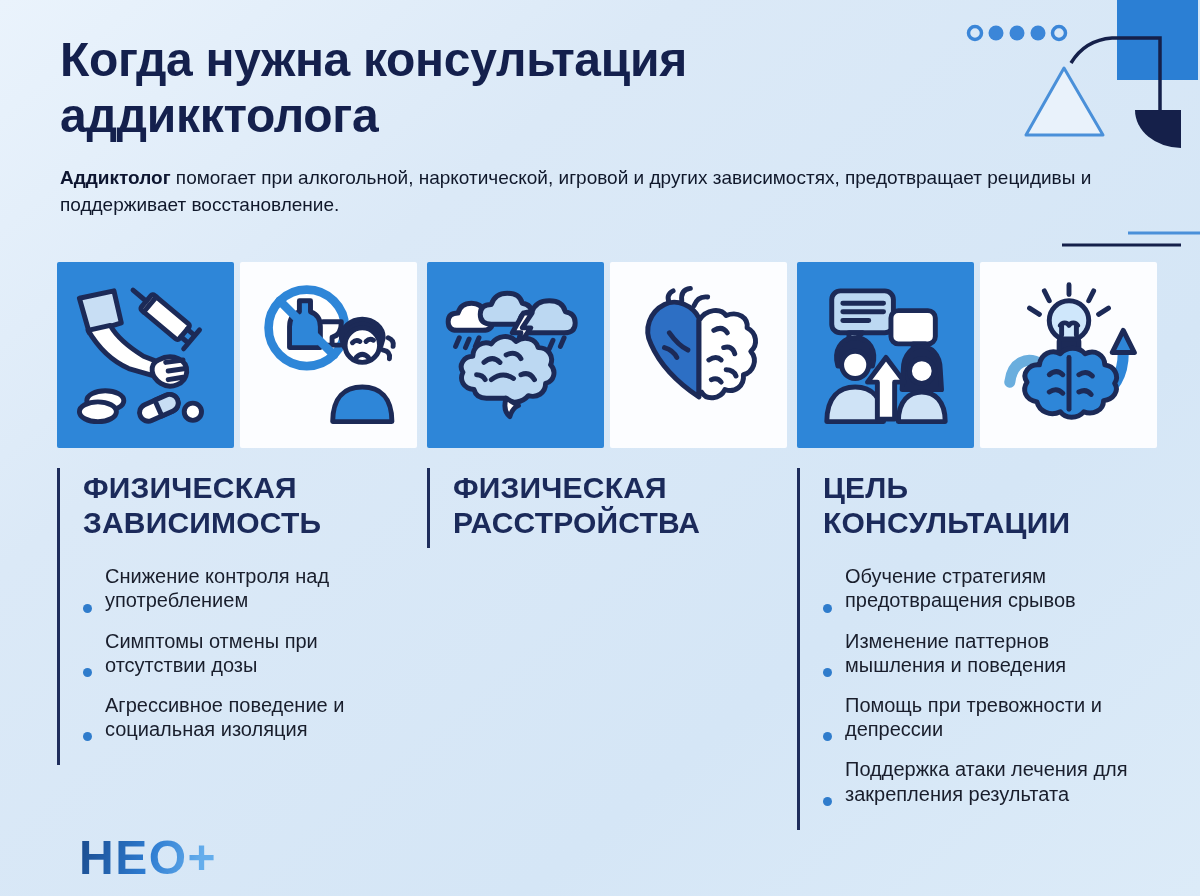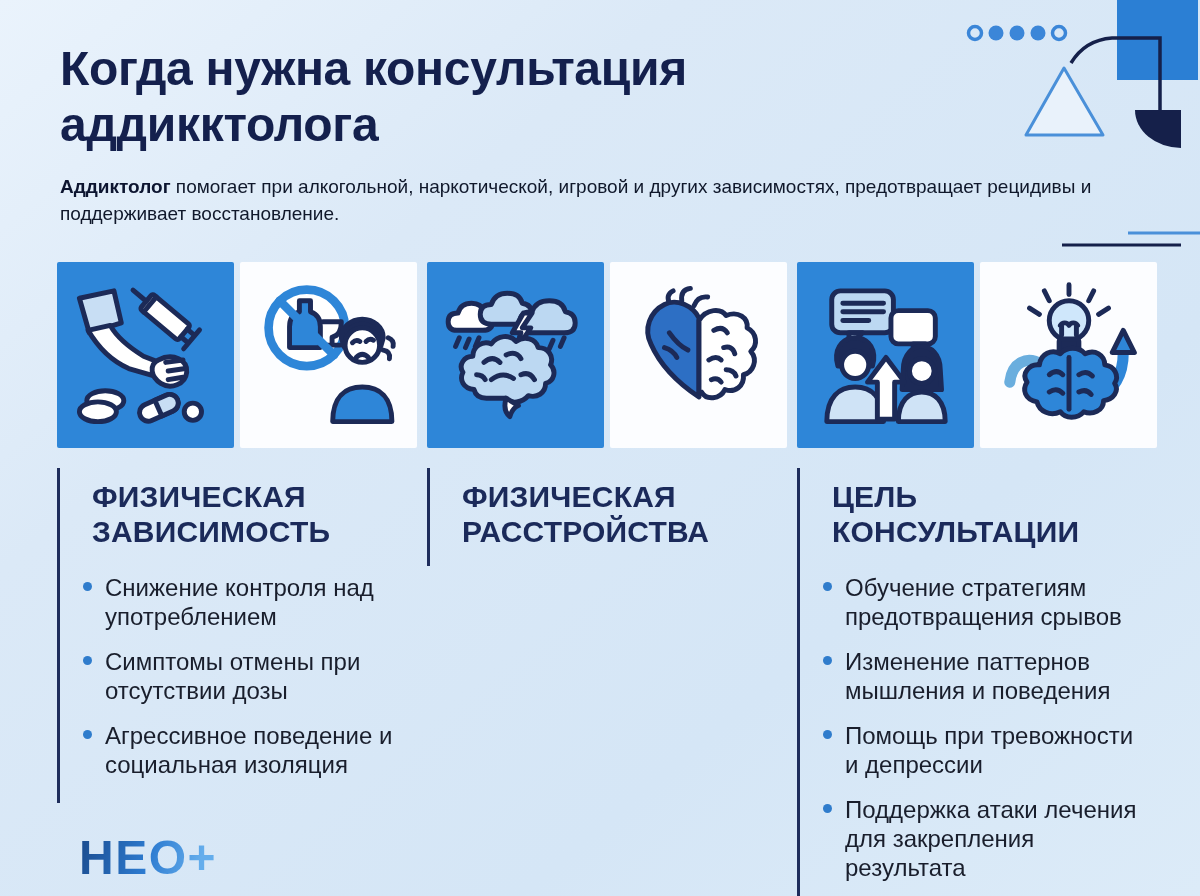--- a/index.html
+++ b/index.html
@@ -2,35 +2,35 @@
 <html lang="ru"><head>
 <meta charset="utf-8">
 <style>
   html,body{margin:0;padding:0;background:#eef4fb;}
   .page{
     position:relative;width:1200px;height:896px;overflow:hidden;
     background:linear-gradient(140deg,#eaf3fc 0%,#dbe9f7 30%,#d5e6f6 70%,#dcebf8 100%);
     font-family:"Liberation Sans",sans-serif;
   }
   .decor-svg{position:absolute;left:0;top:0;width:1200px;height:896px;pointer-events:none;}
-  .header{position:absolute;left:60px;top:41px;}
+  .header{position:absolute;left:60px;top:32px;}
   .title{font-size:48px;font-weight:700;color:#14204d;line-height:1.16;letter-spacing:-0.3px;}
   .subtitle{margin:22px 0 0 0;font-size:19px;color:#10182b;line-height:1.38;width:1035px;}
   .subtitle strong{font-weight:700;color:#0d1530;}
   .columns{position:absolute;left:57px;top:262px;display:flex;gap:10px;}
   .column{width:360px;}
   .tiles{display:flex;gap:6px;}
   .tile{width:177px;height:186px;display:flex;align-items:center;justify-content:center;border-radius:2px;}
   .tile.blue{background:#2e86d8;}
   .tile.white{background:#fcfdff;}
   .tile svg{width:148px;height:148px;}
   .textblock{margin-top:20px;border-left:3px solid #1e2d5c;padding:2px 0 8px 23px;}
-  .col-heading{margin:9px;font-size:30px;font-weight:700;color:#1b2a5a;line-height:1.17;max-width:310px;letter-spacing:0.2px;}
+  .col-heading{margin:0;font-size:30px;font-weight:700;color:#1b2a5a;line-height:1.17;max-width:310px;letter-spacing:0.2px;}
   .bullets{list-style:none;margin:24px 0 0 0;padding:0;}
-  .bullet{display:flex;gap:13px;font-size:24px;color:#191e2c;line-height:1.21;margin-bottom:16px;max-width:315px;}
+  .bullet{display:flex;gap:13px;font-size:20px;color:#191e2c;line-height:1.21;margin-bottom:16px;max-width:315px;align-items:flex-end;}
   .b-dot{flex:none;width:9px;height:9px;border-radius:50%;background:#2f7ccc;margin-top:9px;}
   .logo{
     position:absolute;left:79px;top:830px;font-size:48px;font-weight:700;letter-spacing:1.5px;
     background:linear-gradient(105deg,#1a4a8c 0%,#2d7bd0 50%,#64adec 85%);
     -webkit-background-clip:text;background-clip:text;color:transparent;
   }
 </style>
 </head>
 <body>
 

